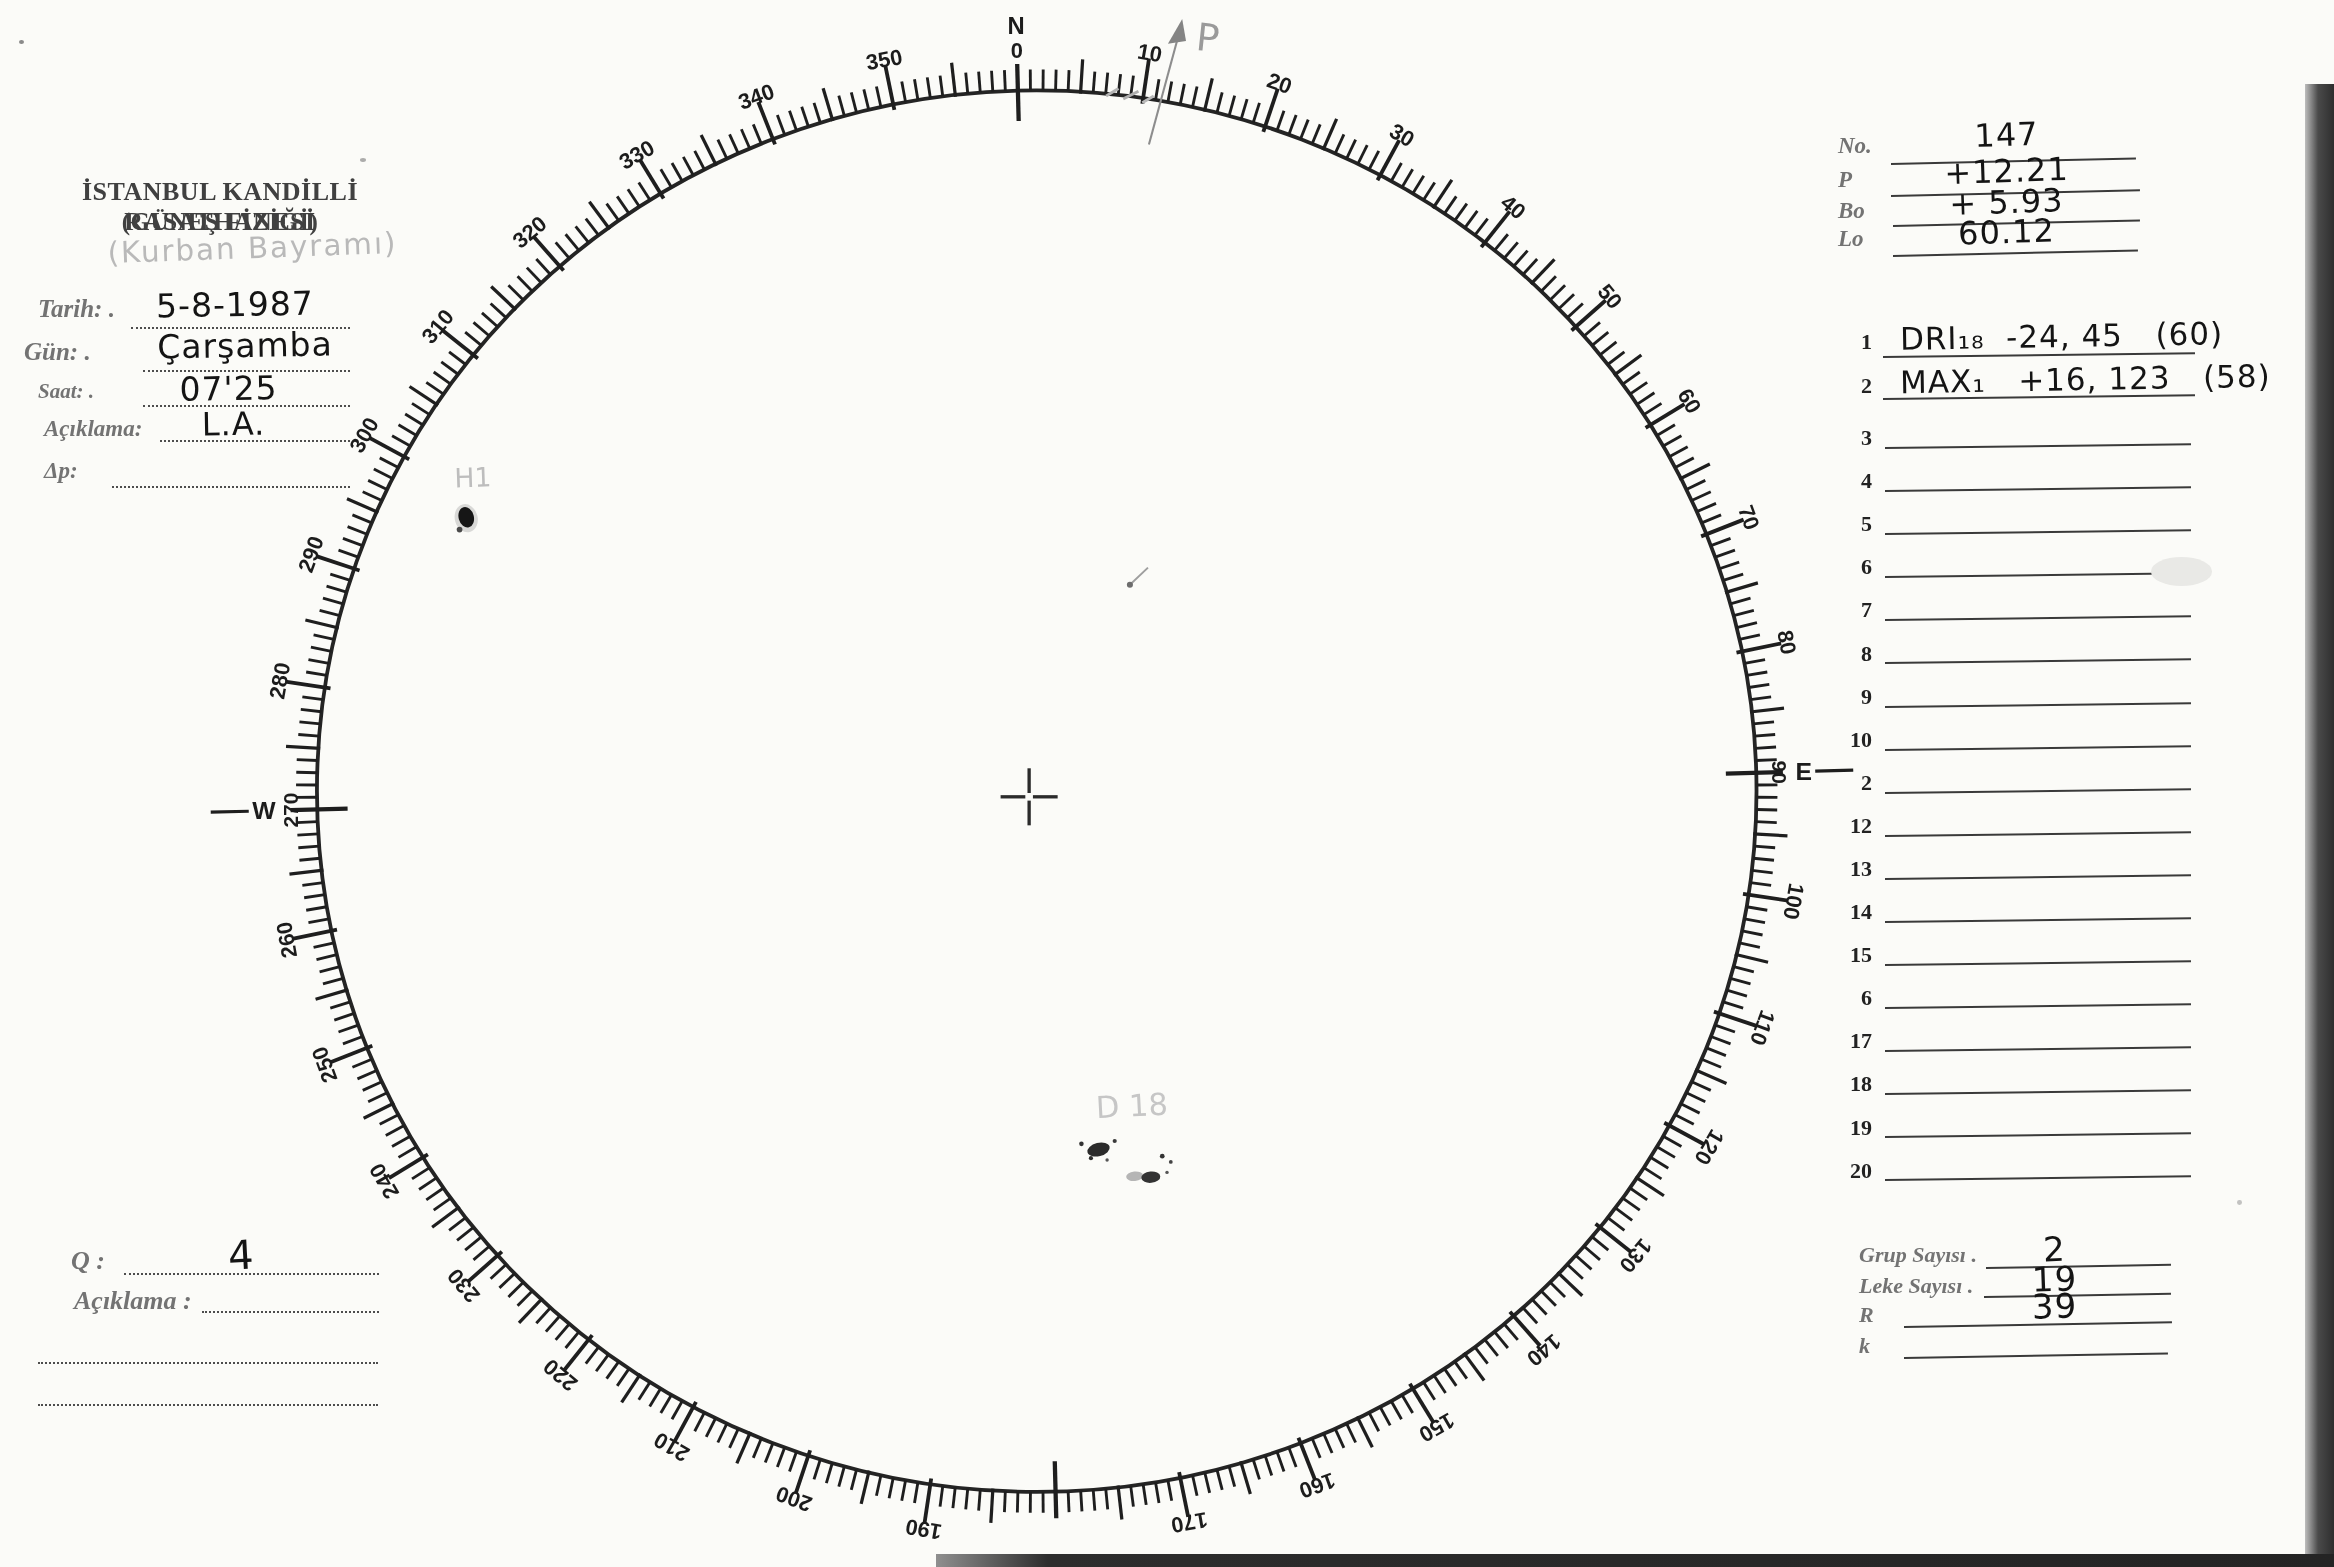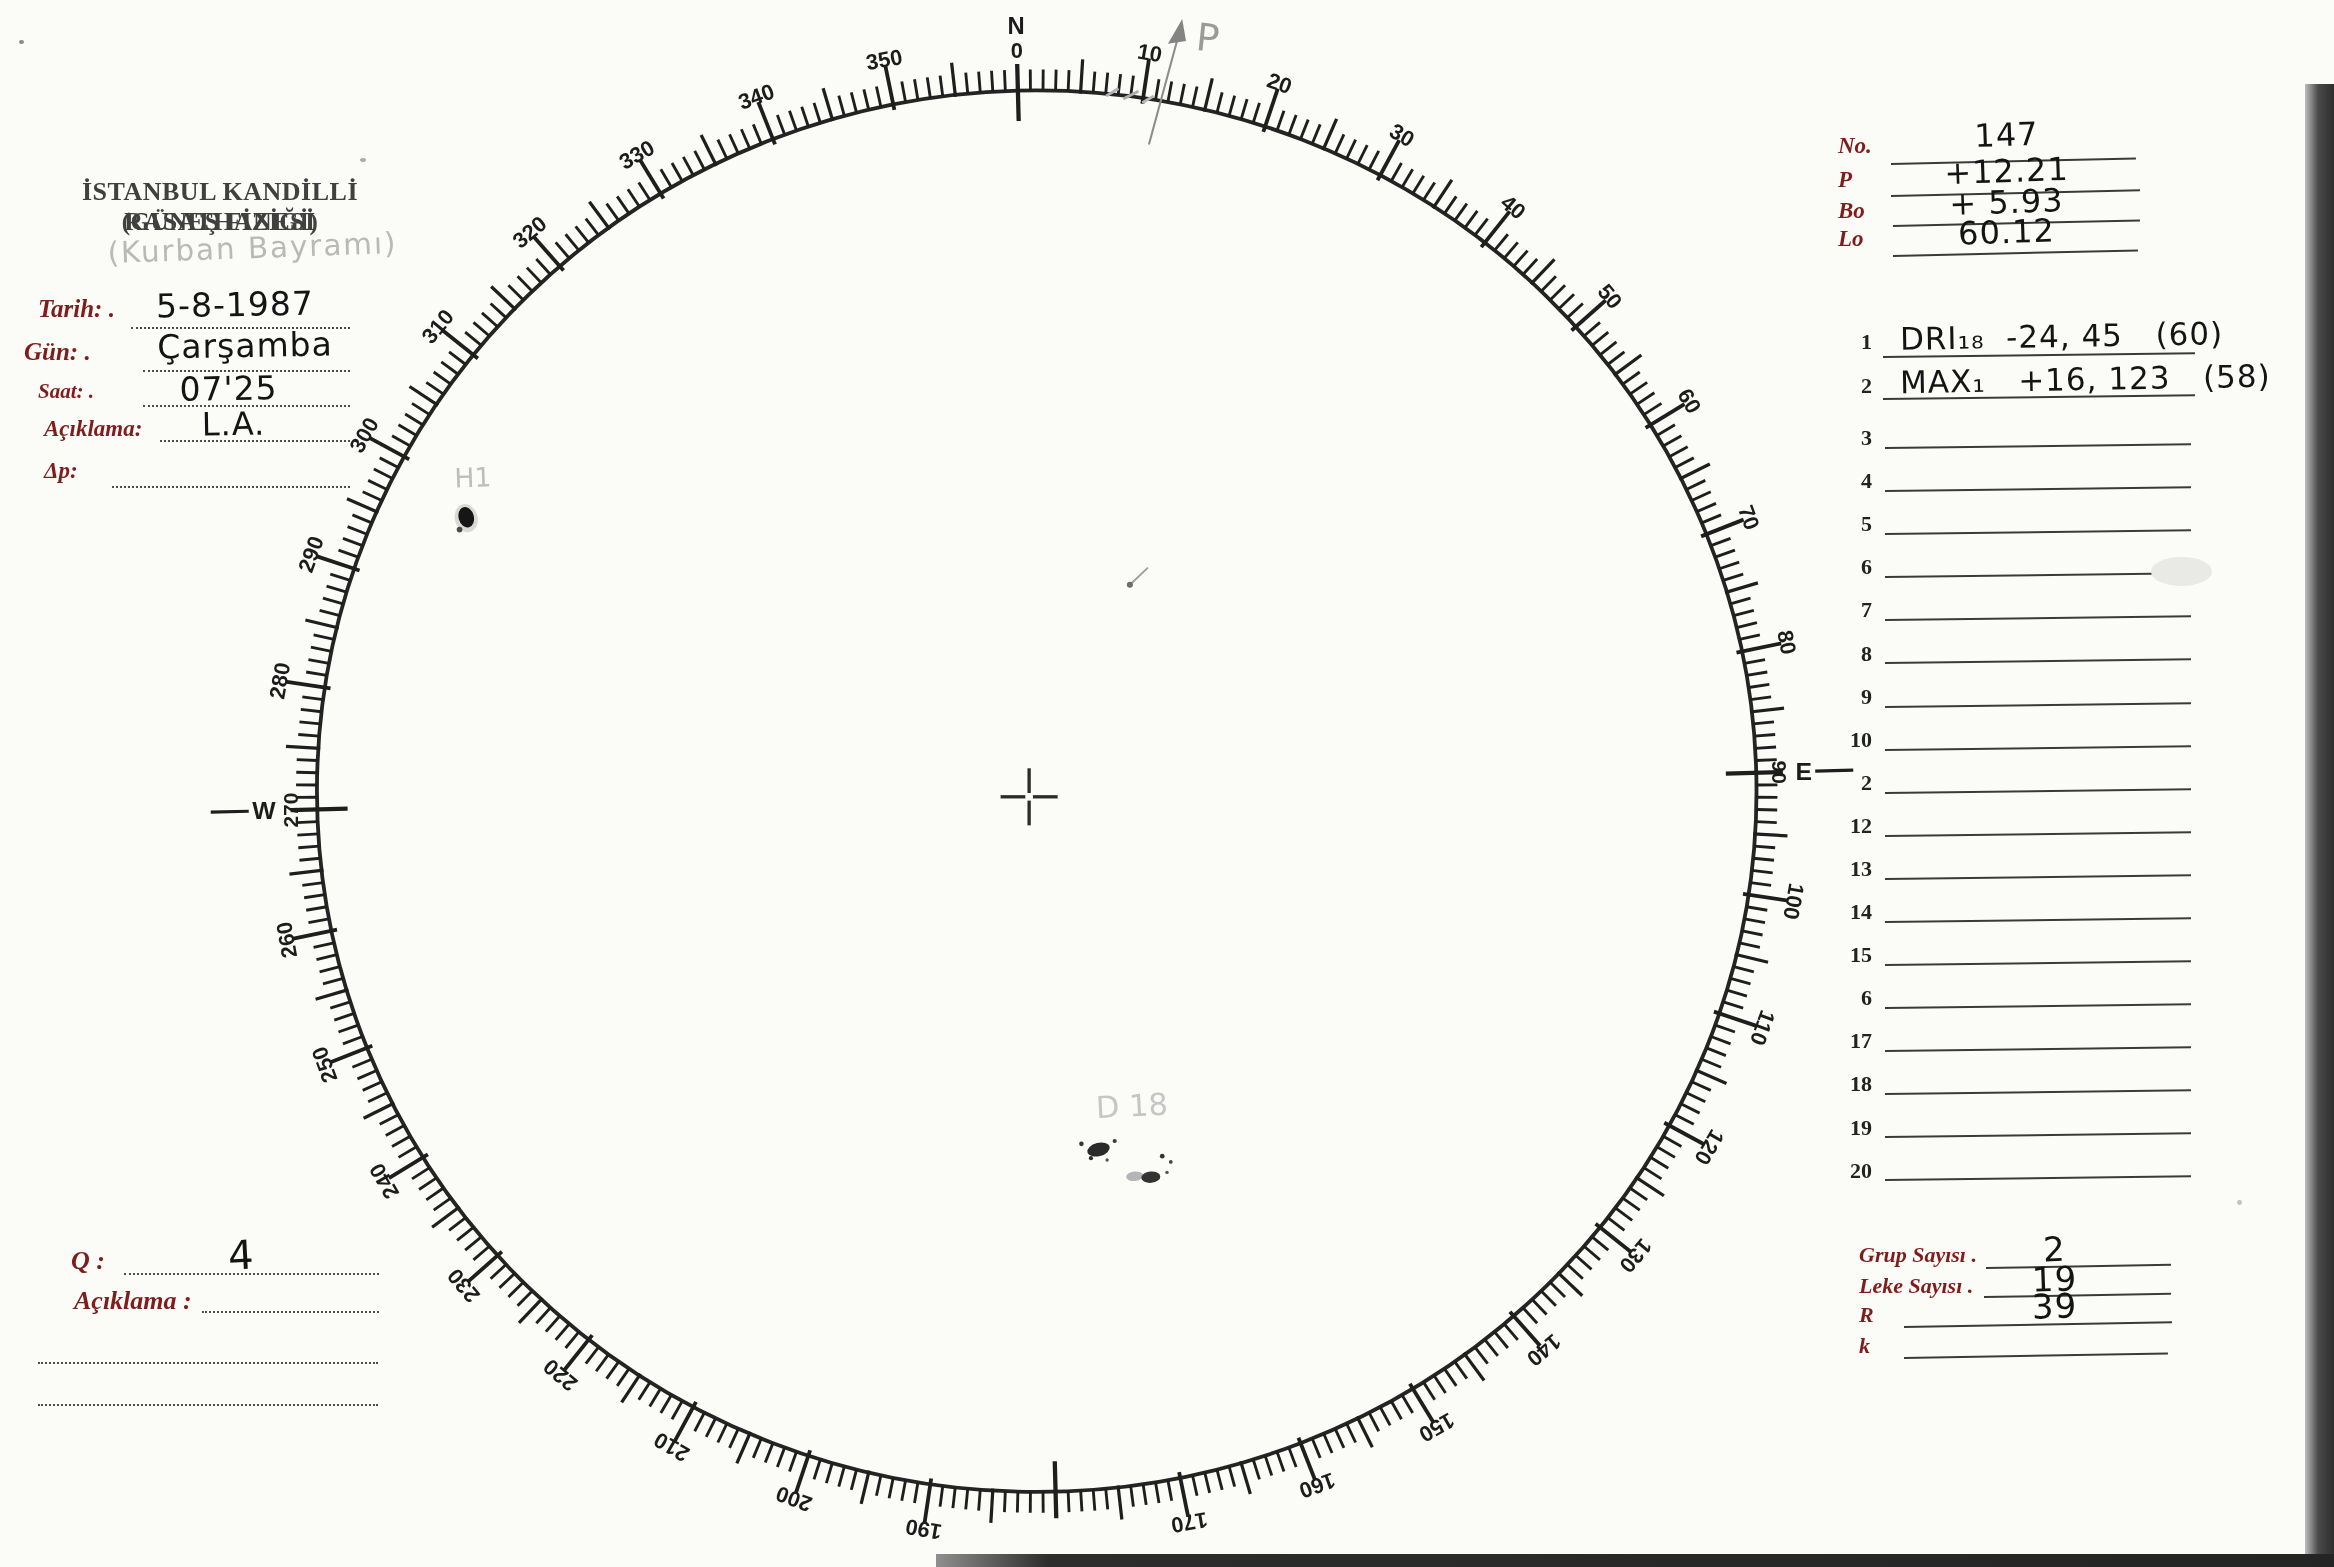--- a/index.html
+++ b/index.html
@@ -2,21 +2,21 @@
 <html style="font-size:15px"><head>
 <meta charset="utf-8">
 <style>
   html,body{margin:0;padding:0}
   body{
     width:2334px;height:1567px;position:relative;overflow:hidden;
     background:#fbfbf8;
     font-family:"Liberation Serif", serif;
   }
   .abs{position:absolute}
-  .plabel{font-family:"Liberation Serif",serif;font-weight:bold;font-style:italic;color:#7f1d1d}
+  .plabel{font-family:"Liberation Serif",serif;font-weight:bold;font-style:italic;color:#737373}
   .ptitle{font-family:"Liberation Serif",serif;font-weight:bold;color:#404040;letter-spacing:0.5px}
   .hw{font-family:"DejaVu Sans",sans-serif;color:#141414;letter-spacing:1px}
   .hw-light{font-family:"DejaVu Sans",sans-serif;color:#b9b9b9;letter-spacing:1.9px}
   .uline{position:absolute;height:1.9px;background:#3a3a3a;transform-origin:left center}
   .dotline{position:absolute;height:0;border-bottom:2.9px dotted #4d4d4d}
   .num{font-family:"Liberation Serif",serif;font-weight:bold;color:#222;text-align:right}
   .ctr{text-align:center}
   .speck{position:absolute;border-radius:50%;background:#8a8a8a}
   svg{position:absolute;left:0;top:0}
 </style>

